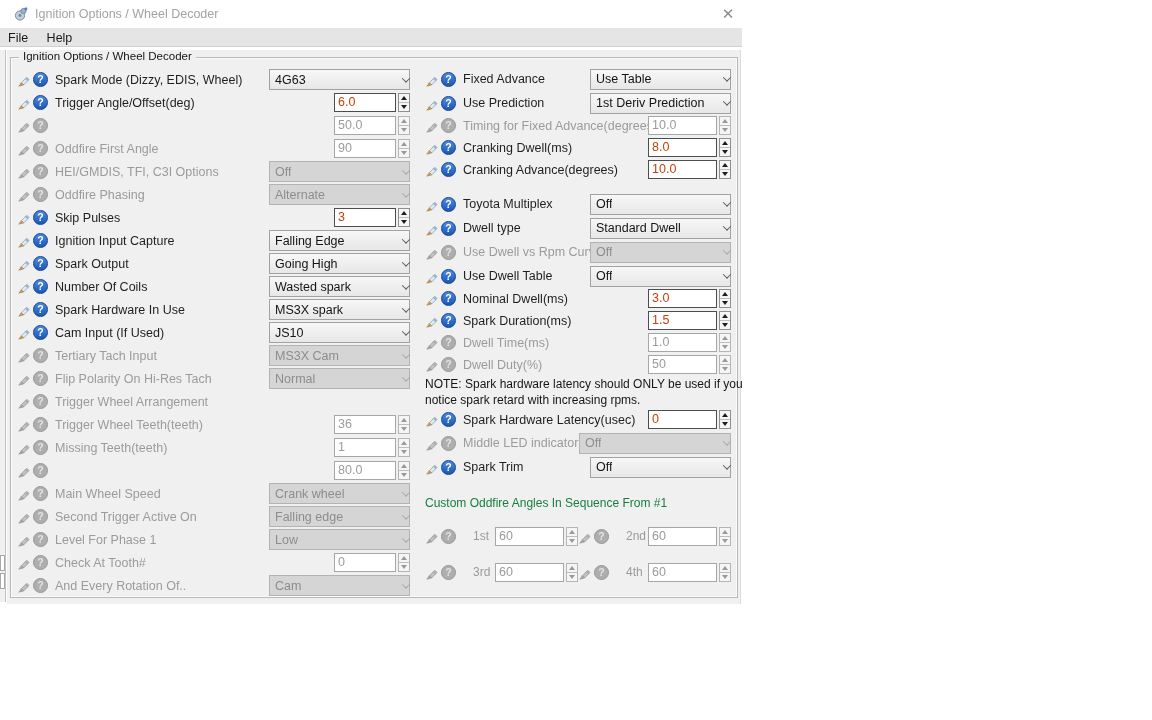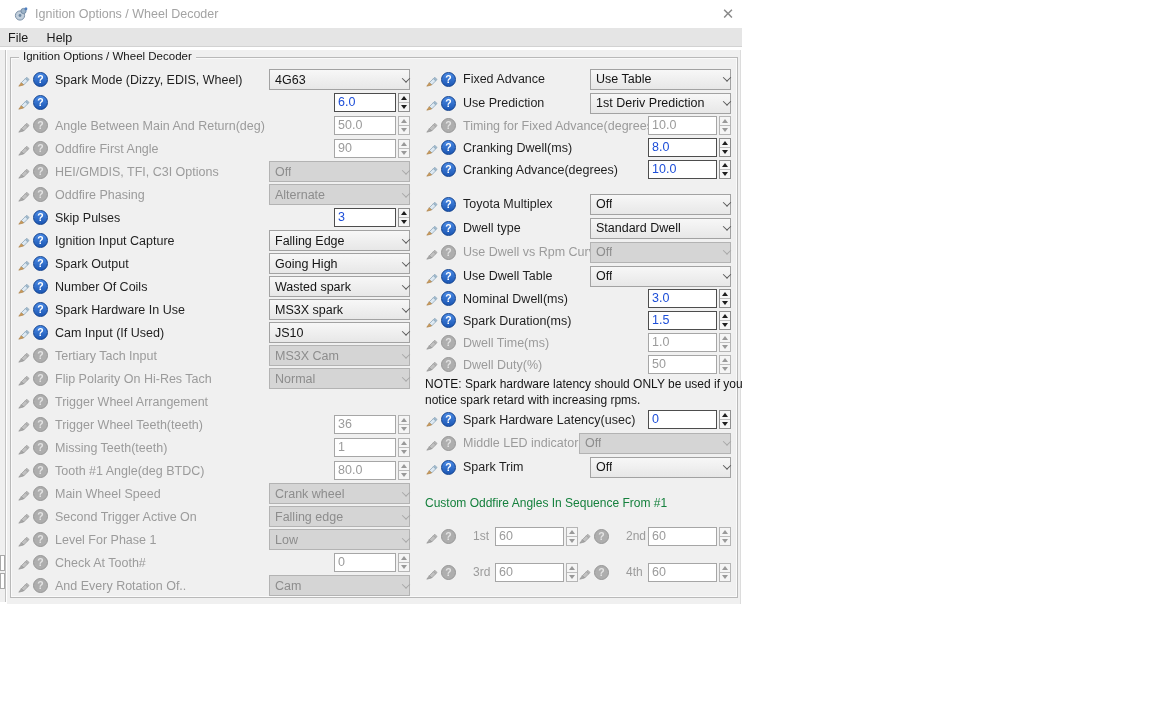--- a/index.html
+++ b/index.html
@@ -56,21 +56,21 @@
   .combo-val { white-space:nowrap; overflow:hidden; }
   .chev { width:6px; height:6px; border-right:1.5px solid #5a5a5a; border-bottom:1.5px solid #5a5a5a;
     transform:rotate(45deg) translate(-1px,-1px); flex:none; }
   .combo.dis .chev { border-color:#a8a8a8; }
 
   .numgrp { display:flex; align-items:center; margin-left:auto; flex:none; }
   #left-col .numgrp { width:76px; }
   #right-col .numgrp { width:83px; }
   .odd-row .numgrp { width:70px; margin-left:auto; }
   .numbox { flex:1; height:19px; background:#fff; border:1px solid #4d4d4d;
-    font-size:12.5px; color:#1d4ed8; line-height:17px; padding-left:3px; overflow:hidden; }
+    font-size:12.5px; color:#c2410c; line-height:17px; padding-left:3px; overflow:hidden; }
   .numgrp.dis .numbox { border-color:#a6a6a6; color:#9b9b9b; }
   .spin { width:12px; height:19px; margin-left:2px; display:flex; flex-direction:column;
     border:1px solid #8f8f8f; background:#f2f2f2; flex:none; }
   .numgrp.dis .spin { border-color:#b5b5b5; }
   .spin-btn { flex:1; display:flex; align-items:center; justify-content:center; background:#f5f5f5; }
   .spin-btn.up { border-bottom:1px solid #bdbdbd; }
   .spin-btn.up::after { content:""; border-left:3px solid transparent; border-right:3px solid transparent;
     border-bottom:4px solid #1d1d1d; }
   .spin-btn.down::after { content:""; border-left:3px solid transparent; border-right:3px solid transparent;
     border-top:4px solid #1d1d1d; }
@@ -135,38 +135,38 @@
           </div>
           <div class="row rnum">
             <span class="icons">
               <span class="pencil-icon"><svg width="13" height="13" viewBox="0 0 13 13">
                   <path d="M4.3 8.7 L8.4 4.6 L10.7 6.9 L6.6 11 Z" fill="#dde9f3" stroke="#8fa7ba" stroke-width="0.8"></path>
                   <path d="M1.8 12.2 L4.3 8.7 L6.6 11 Z" fill="#cc9a58" stroke="#a87c42" stroke-width="0.6"></path>
                   <path d="M8.4 4.6 L9.8 3.2 L12.1 5.5 L10.7 6.9 Z" fill="#9fb9cd" stroke="#8fa7ba" stroke-width="0.7"></path>
                 </svg></span>
               <span class="help-icon">?</span>
             </span>
+            <span class="lab">Trigger Angle/Offset(deg)</span>
             <div class="numgrp">
               <div class="numbox">6.0</div>
               <div class="spin">
                 <div class="spin-btn up"></div>
                 <div class="spin-btn down"></div>
               </div>
             </div>
           </div>
           <div class="row off rnum">
             <span class="icons">
               <span class="pencil-icon dis"><svg width="13" height="13" viewBox="0 0 13 13">
                   <path d="M4.3 8.7 L8.4 4.6 L10.7 6.9 L6.6 11 Z" fill="#c1c1c1" stroke="#9e9e9e" stroke-width="0.8"></path>
                   <path d="M1.8 12.2 L4.3 8.7 L6.6 11 Z" fill="#a8a8a8" stroke="#8f8f8f" stroke-width="0.6"></path>
                   <path d="M8.4 4.6 L9.8 3.2 L12.1 5.5 L10.7 6.9 Z" fill="#b4b4b4" stroke="#9e9e9e" stroke-width="0.7"></path>
                 </svg></span>
               <span class="help-icon dis">?</span>
             </span>
-            <span class="lab">Angle Between Main And Return(deg)</span>
             <div class="numgrp dis">
               <div class="numbox">50.0</div>
               <div class="spin">
                 <div class="spin-btn up"></div>
                 <div class="spin-btn down"></div>
               </div>
             </div>
           </div>
           <div class="row off rnum">
             <span class="icons">
@@ -388,21 +388,20 @@
           </div>
           <div class="row off rnum">
             <span class="icons">
               <span class="pencil-icon dis"><svg width="13" height="13" viewBox="0 0 13 13">
                   <path d="M4.3 8.7 L8.4 4.6 L10.7 6.9 L6.6 11 Z" fill="#c1c1c1" stroke="#9e9e9e" stroke-width="0.8"></path>
                   <path d="M1.8 12.2 L4.3 8.7 L6.6 11 Z" fill="#a8a8a8" stroke="#8f8f8f" stroke-width="0.6"></path>
                   <path d="M8.4 4.6 L9.8 3.2 L12.1 5.5 L10.7 6.9 Z" fill="#b4b4b4" stroke="#9e9e9e" stroke-width="0.7"></path>
                 </svg></span>
               <span class="help-icon dis">?</span>
             </span>
-            <span class="lab">Tooth #1 Angle(deg BTDC)</span>
             <div class="numgrp dis">
               <div class="numbox">80.0</div>
               <div class="spin">
                 <div class="spin-btn up"></div>
                 <div class="spin-btn down"></div>
               </div>
             </div>
           </div>
           <div class="row off rsel">
             <span class="icons">

